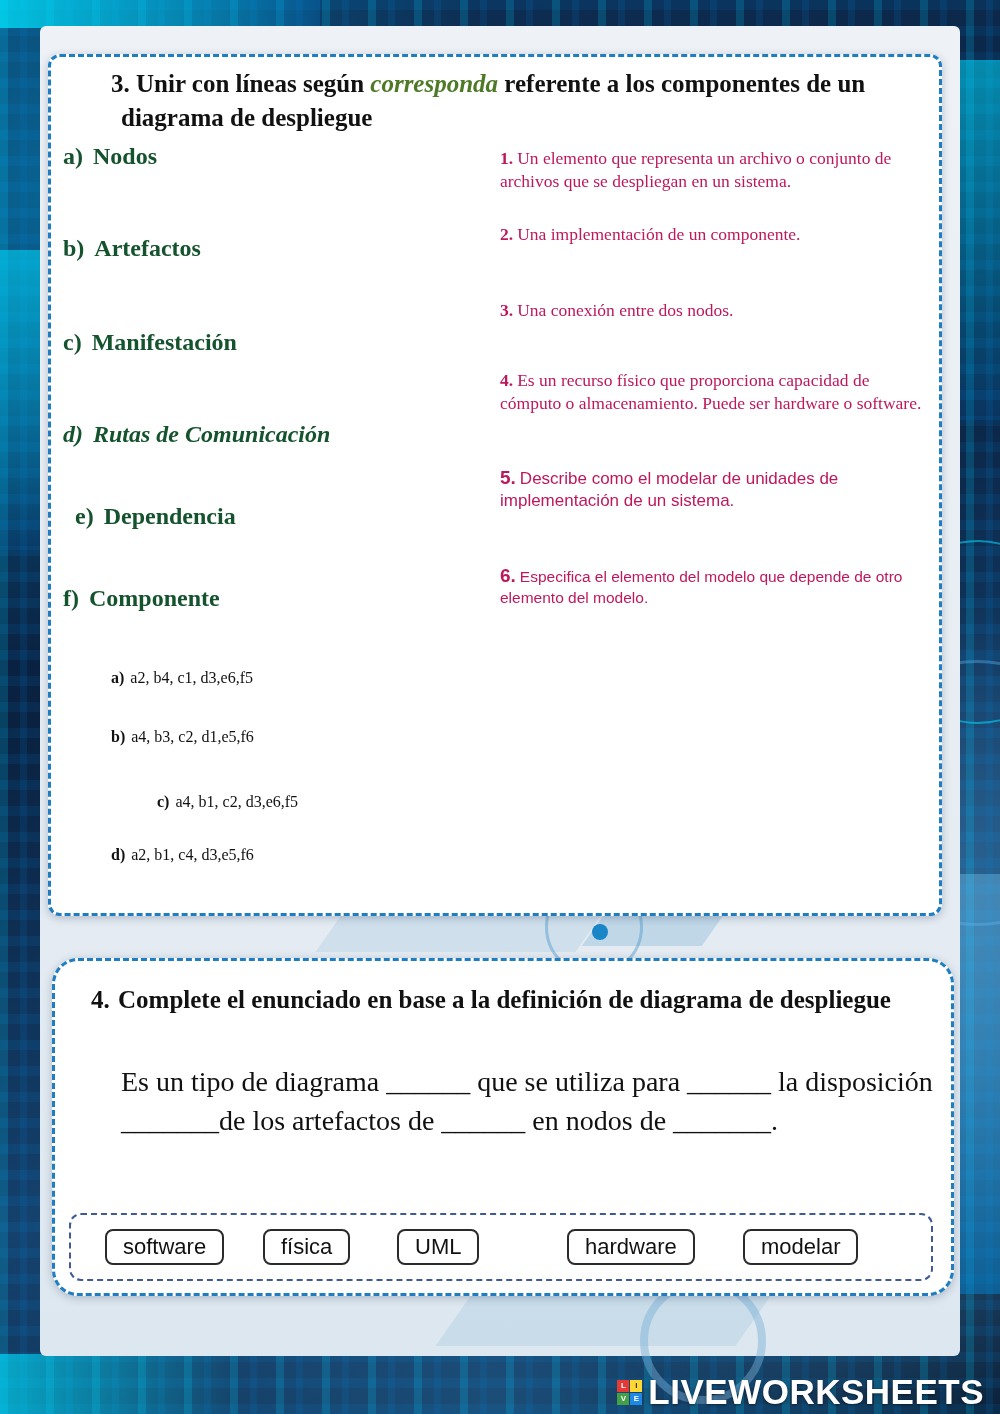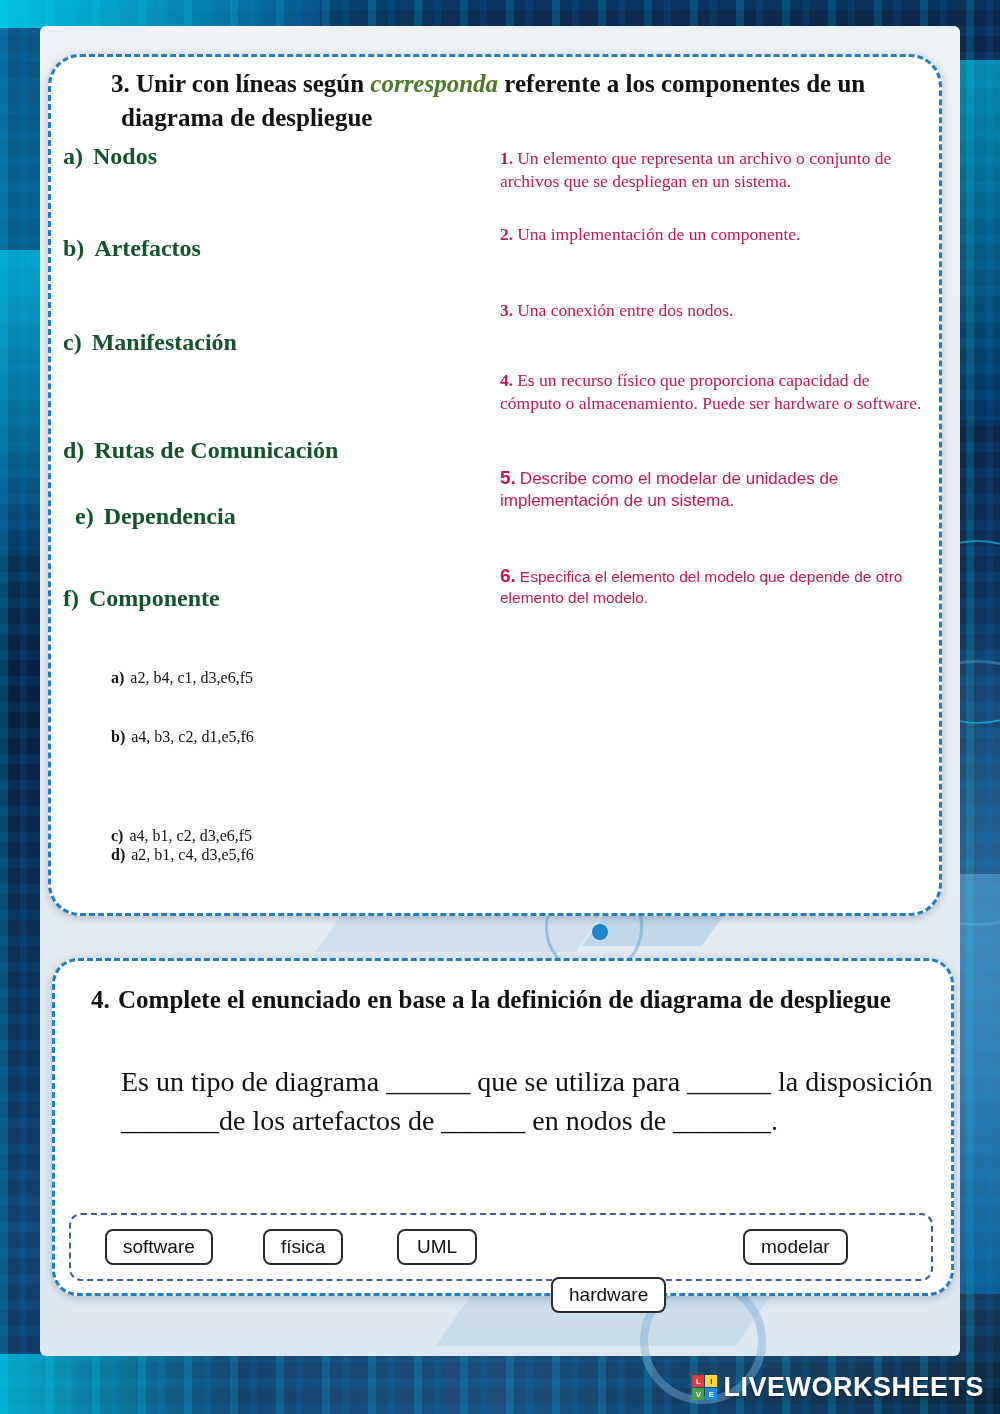--- a/index.html
+++ b/index.html
@@ -47,99 +47,99 @@
   .inner .s2{left:560px;top:868px;width:120px;height:52px;background:rgba(110,170,210,.30);}
   .inner .s3{left:420px;top:1250px;width:300px;height:70px;}
   .inner .iring{position:absolute;border-radius:50%;pointer-events:none;}
   .inner .ir1{left:505px;top:852px;width:92px;height:92px;border:3px solid rgba(90,160,205,.50);}
   .inner .ir2{left:600px;top:1252px;width:110px;height:110px;border:8px solid rgba(120,175,215,.45);}
   .inner .dot{position:absolute;left:552px;top:898px;width:16px;height:16px;border-radius:50%;background:#1a86c8;}
 
   
   .panel{
     position:absolute;background:#ffffff;
-    border:3px dashed #1f7ec2;border-radius:32px;
+    border:3px dashed #1f7ec2;border-radius:12px;
     box-shadow:0 2px 8px rgba(10,40,80,.25);
   }
   .panel3{left:48px;top:54px;width:888px;height:856px;}
   .panel4{left:52px;top:958px;width:896px;height:332px;border-radius:26px;}
 
   
   .p3-title{
     position:absolute;left:60px;top:10px;width:810px;
     font-size:25px;font-weight:bold;line-height:1.35;color:#111;
     padding-left:10px;text-indent:-10px;
   }
   .p3-title .green{color:#4e7a27;font-style:italic;}
   .match-left{
     position:absolute;left:12px;font-weight:bold;font-size:24px;color:#14532d;white-space:nowrap;
   }
   .match-left .mlabel{margin-right:10px;}
-  .l0{top:86px;}.l1{top:178px;}.l2{top:272px;}.l3{top:380px;}.l4{top:446px;margin-left:12px;}.l5{top:528px;}
+  .l0{top:86px;}.l1{top:178px;}.l2{top:272px;}.l3{top:364px;font-style:italic;}.l4{top:446px;margin-left:12px;}.l5{top:528px;}
   .match-right{
     position:absolute;left:449px;font-size:17.5px;color:#be185d;line-height:1.32;
   }
   .match-right b{margin-right:4px;}
   .r0{top:90px;width:440px;}
   .r1{top:166px;width:440px;}
   .r2{top:242px;width:440px;}
   .r3{top:312px;width:432px;}
   .r4{top:408px;width:380px;font-family:"Liberation Sans","DejaVu Sans",sans-serif;font-size:17px;}
   .r4 b{font-size:19px;}
   .r5{top:506px;width:420px;font-family:"Liberation Sans","DejaVu Sans",sans-serif;font-size:15.5px;}
   .r5 b{font-size:19px;}
   .answer-row{
     position:absolute;left:60px;font-size:16px;color:#111;white-space:nowrap;
   }
   .answer-row b{margin-right:6px;}
-  .a0{top:612px;}.a1{top:671px;}.a2{top:770px;}.a3{top:789px;}
+  .a0{top:612px;}.a1{top:671px;}.a2{top:736px;margin-left:46px;}.a3{top:789px;}
 
   
   .p4-title{
     position:absolute;left:36px;top:22px;width:830px;
     font-size:25px;font-weight:bold;line-height:1.35;color:#111;
     padding-left:30px;text-indent:-30px;
   }
   .p4-title .num{margin-right:2px;}
   .p4-sentence{
     position:absolute;left:66px;top:102px;width:828px;
     font-size:28px;line-height:1.38;color:#111;
   }
   .wordbank{
     position:absolute;left:14px;top:252px;width:860px;height:64px;
     border:2px dashed #3f5a96;border-radius:12px;background:transparent;
   }
   .word-btn{
     position:absolute;top:14px;height:36px;box-sizing:border-box;
     border:2px solid #2b2b2b;border-radius:8px;background:#fff;
-    font-family:"Liberation Sans","DejaVu Sans",sans-serif;font-size:19px;color:#111;
+    font-family:"Liberation Sans","DejaVu Sans",sans-serif;font-size:22px;color:#111;
     display:flex;align-items:center;justify-content:center;padding:0 16px;cursor:pointer;
   }
   .wb0{left:34px;min-width:100px;}
   .wb1{left:192px;min-width:70px;}
   .wb2{left:326px;min-width:80px;}
-  .wb3{left:480px;min-width:106px;margin-top:48px;}
+  .wb3{left:496px;min-width:106px;}
   .wb4{left:672px;min-width:98px;}
 
   
   .brand{
     position:absolute;right:16px;top:1372px;display:flex;align-items:center;gap:6px;
   }
   .brand-logo{display:grid;grid-template-columns:12px 12px;grid-template-rows:12px 12px;gap:1px;}
   .brand-logo span{
     display:flex;align-items:center;justify-content:center;
     font-family:"Liberation Sans",sans-serif;font-size:8px;font-weight:bold;color:#fff;
   }
   .lg0{background:#e53935;}
   .lg1{background:#fdd835;color:#333 !important;}
   .lg2{background:#43a047;}
   .lg3{background:#1e88e5;}
   .brand-text{
     font-family:"Liberation Sans","DejaVu Sans",sans-serif;
-    font-size:27px;font-weight:bold;color:#ffffff;letter-spacing:.5px;
+    font-size:35px;font-weight:bold;color:#ffffff;letter-spacing:.5px;
     text-shadow:0 1px 3px rgba(0,0,0,.5);
   }
 </style>
 </head>
 <body>
 
 <div class="bg">
   <div class="patch p1"></div>
   <div class="patch p2"></div>
   <div class="patch p3"></div>

